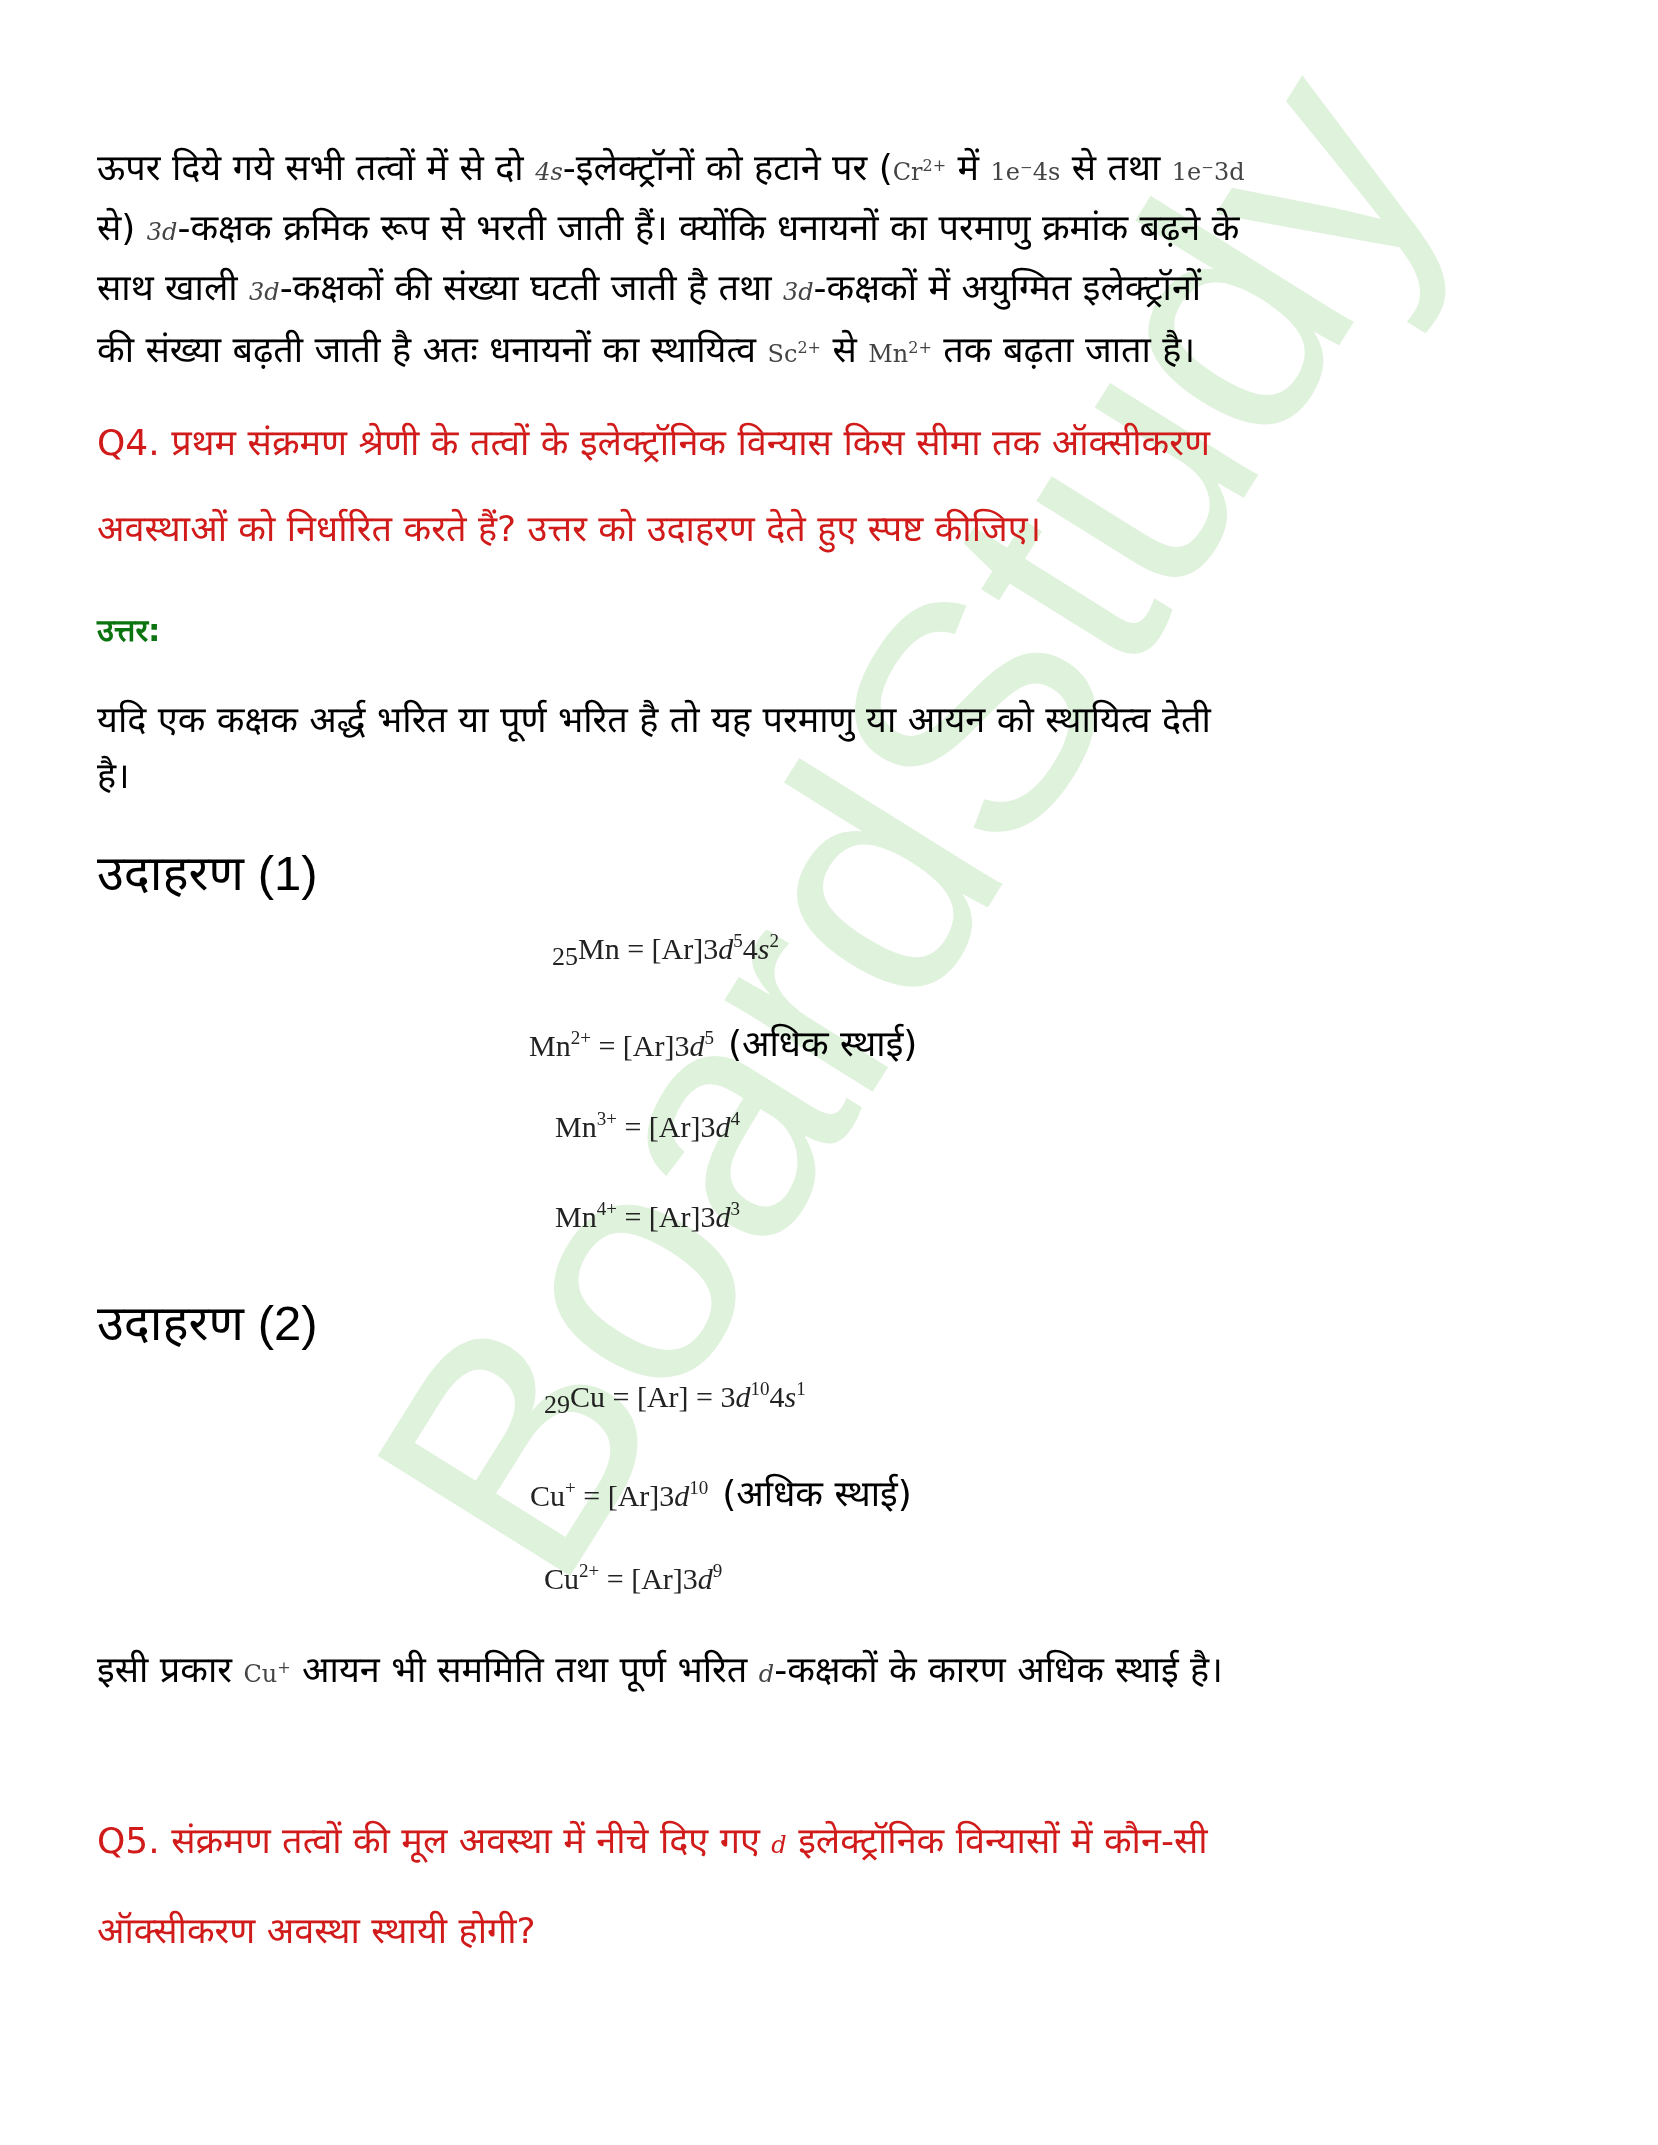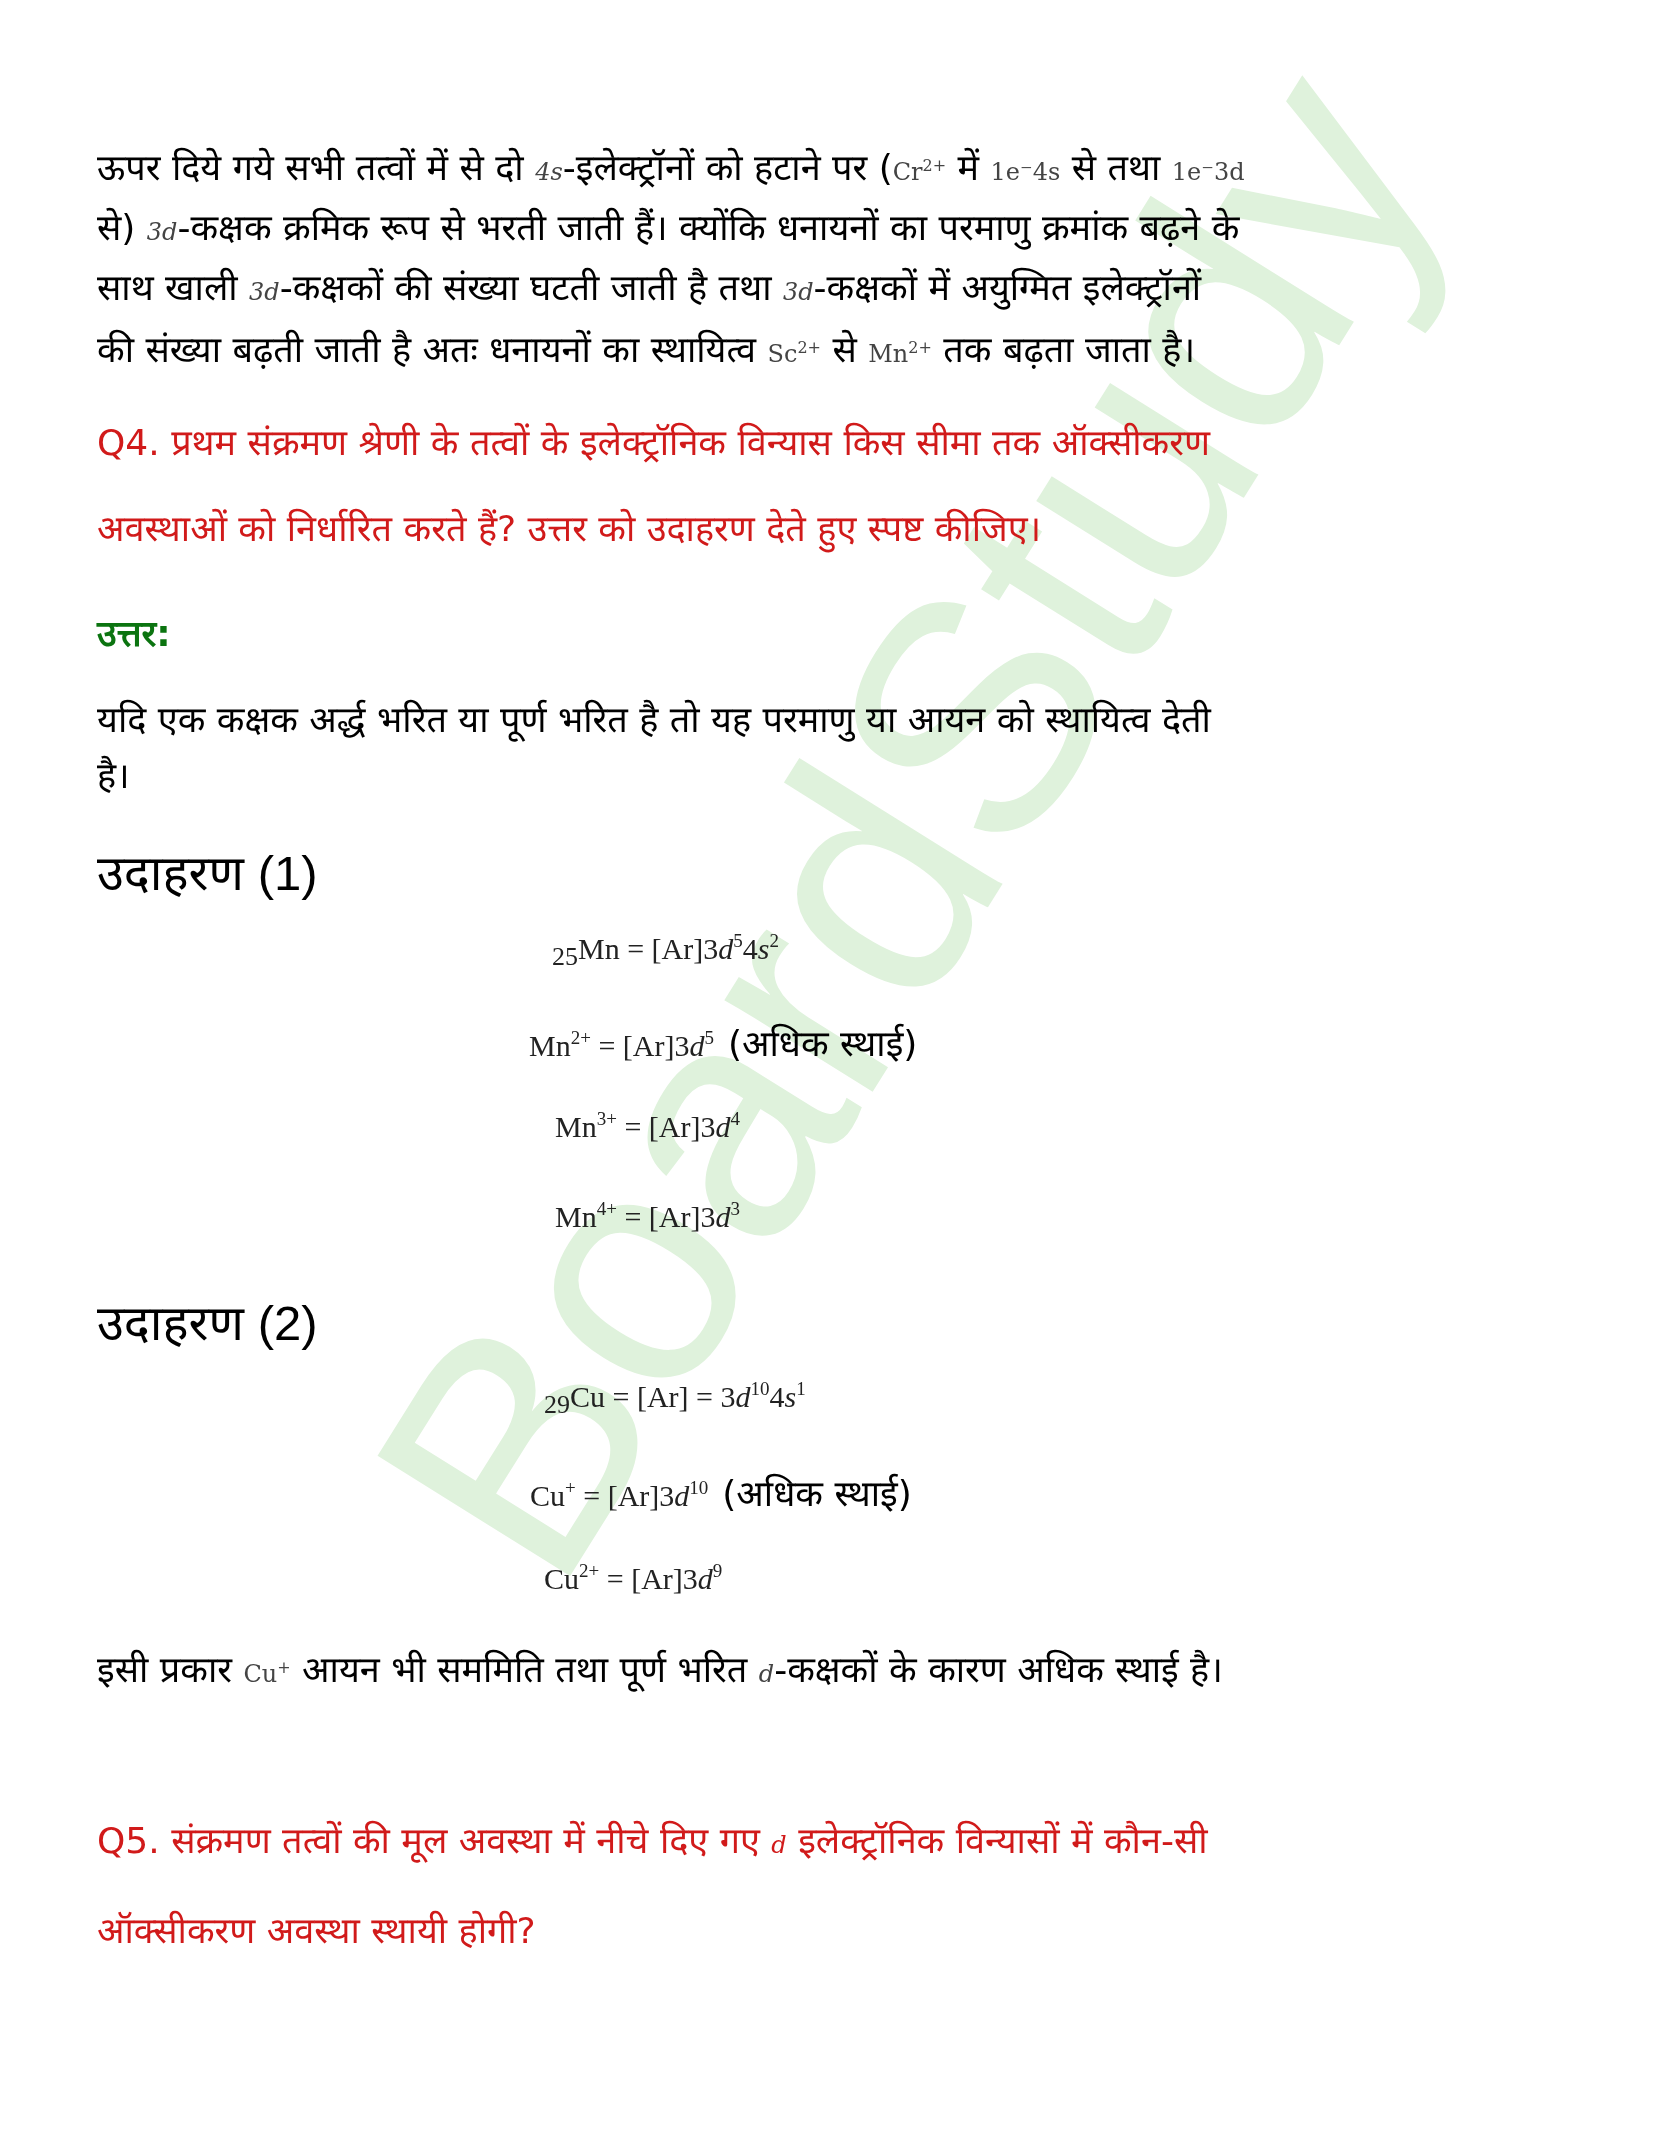--- a/index.html
+++ b/index.html
@@ -58,21 +58,21 @@
     font-size: 36px;
     line-height: 86px;
     width: 1480px;
   }
   .q .m { color: #d11a1a; }
   .ans {
     position: absolute;
     left: 0;
     color: #0b7410;
     font-weight: bold;
-    font-size: 36px;
+    font-size: 31px;
   }
   .example {
     position: absolute;
     left: 0;
     font-family: "Liberation Sans", "DejaVu Sans", sans-serif;
     font-size: 49px;
   }
   .eq {
     position: absolute;
     font-family: "Liberation Serif", "DejaVu Serif", serif;

